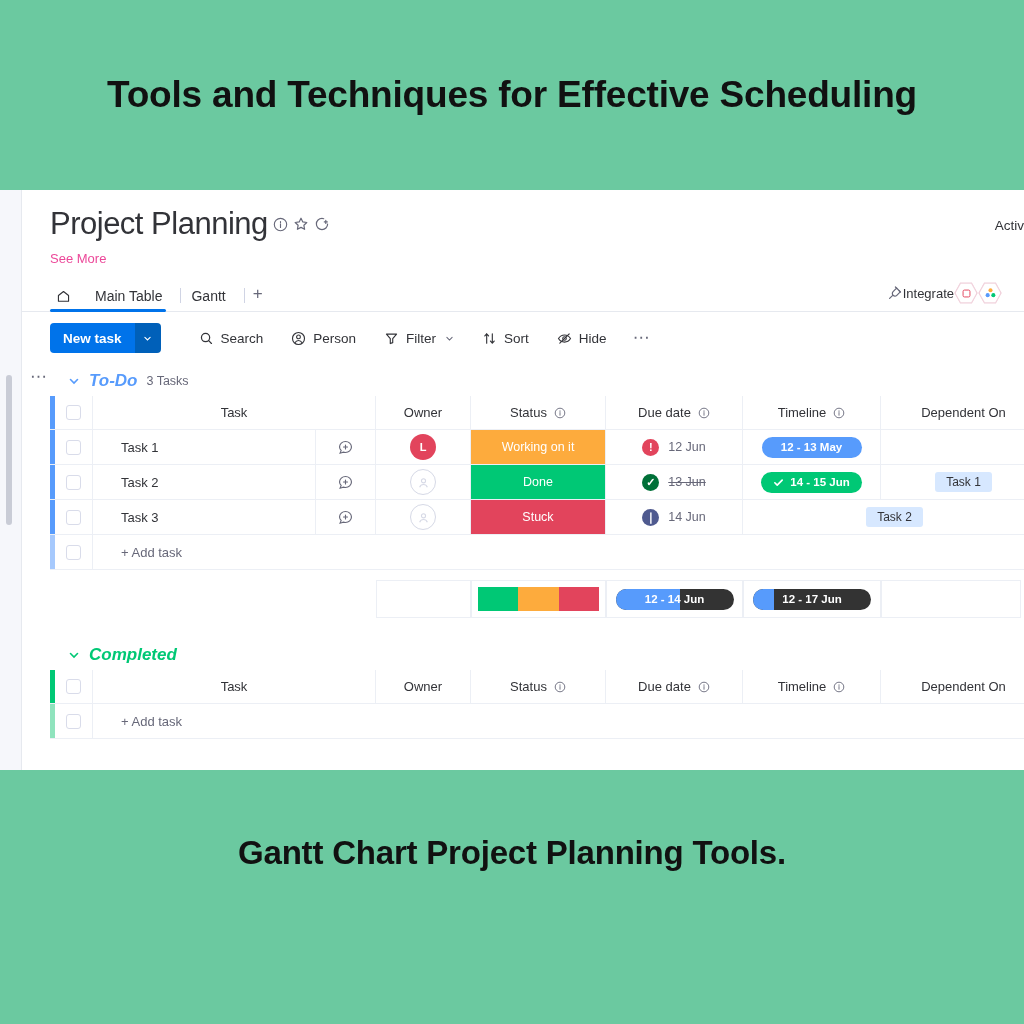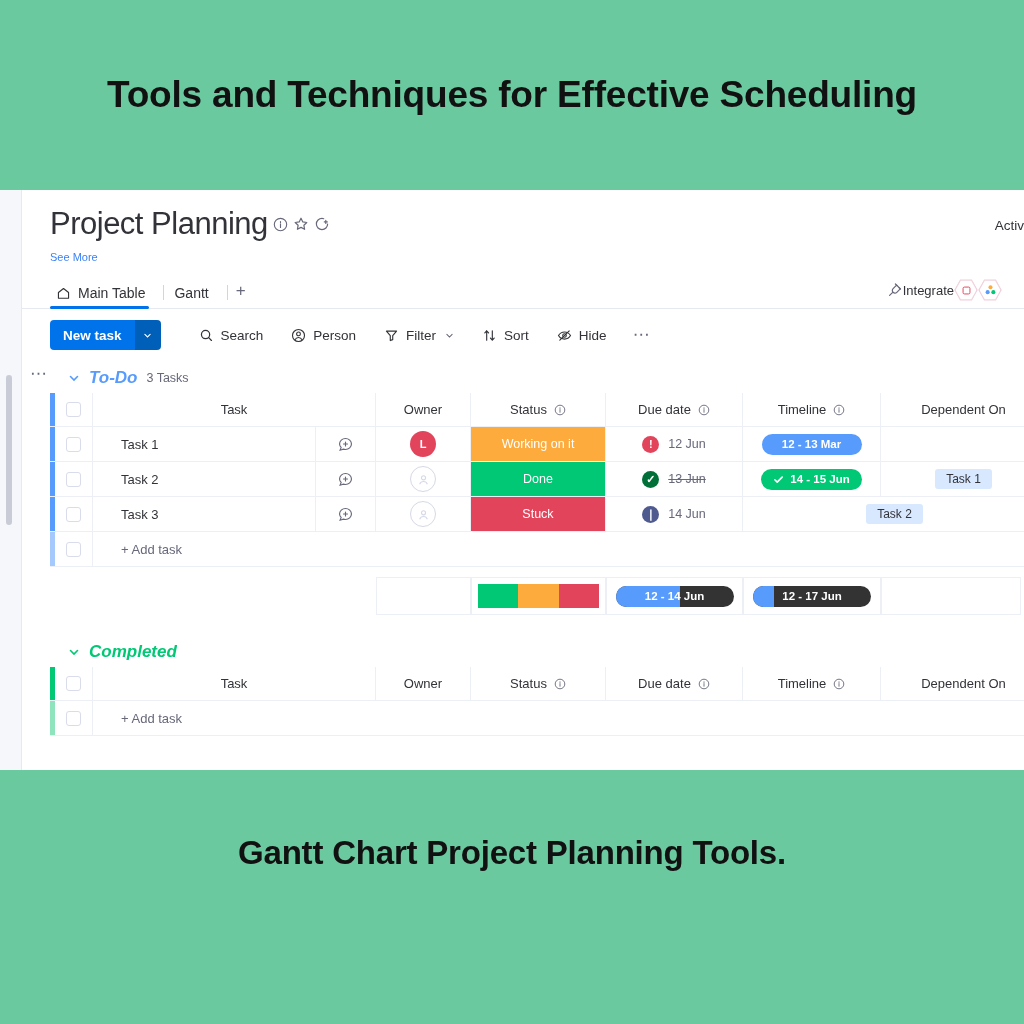--- a/index.html
+++ b/index.html
@@ -48,35 +48,35 @@
 
   
   .board-head { padding: 16px 0 0 28px; }
   .board-title-row { display: flex; align-items: center; gap: 5px; }
   .board-title {
     font-size: 31px; color: #323338; font-weight: 400; letter-spacing: -0.5px;
   }
   .head-icon { color: #676879; display: inline-flex; align-items: center; }
   .board-desc-row { display: flex; align-items: baseline; gap: 10px; margin-top: 9px; }
   .board-desc { font-size: 12.5px; color: #676879; }
-  .see-more { font-size: 11px; color: #3b82f6; cursor: pointer; }
+  .see-more { font-size: 13px; color: #ec4899; cursor: pointer; }
 
   .activity {
     position: absolute; right: 0px; top: 28px;
     font-size: 13.5px; color: #323338; white-space: nowrap;
   }
 
   
   .tabs-row {
     margin-top: 14px; padding-left: 28px; height: 32px;
     display: flex; align-items: flex-end; gap: 0;
     border-bottom: 1px solid #e6e9ef; position: relative;
   }
   .tab {
-    display: flex; align-items: center; gap: 7px;
+    display: flex; align-items: center; gap: 24px;
     padding: 0 14px 7px 6px; font-size: 14px; color: #323338;
     position: relative; cursor: pointer; margin-top: 22px;
   }
   .tab.active::after {
     content: ""; position: absolute; left: 0; right: 10px; bottom: -1px;
     height: 3px; background: #0073ea; border-radius: 2px;
   }
   .tab-sep { width: 1px; height: 15px; background: #d0d4e4; margin: 0 4px 8px 4px; }
   .tab-plus { font-size: 17px; color: #676879; padding: 0 10px 7px 4px; cursor: pointer; }
 
@@ -475,21 +475,21 @@
           <div class="cell c-status">
             <span class="status-pill" style="background:#fdab3d">Working on it</span>
           </div>
           <div class="cell c-due">
             <span class="due-wrap">
               <span class="dot" style="background:#e2445c">!</span>
               <span class="due-txt">12 Jun</span>
             </span>
           </div>
           <div class="cell c-time">
-            <span class="tl-pill" style="background:#579bfc">12 - 13 Mar</span>
+            <span class="tl-pill" style="background:#579bfc">12 - 13 May</span>
           </div>
           <div class="cell c-dep"></div>
         </div>
 
         <div class="row">
           <div class="accent blue"></div>
           <div class="cell c-check">
               <span class="chk"></span>
             </div>
           <div class="cell c-task">

